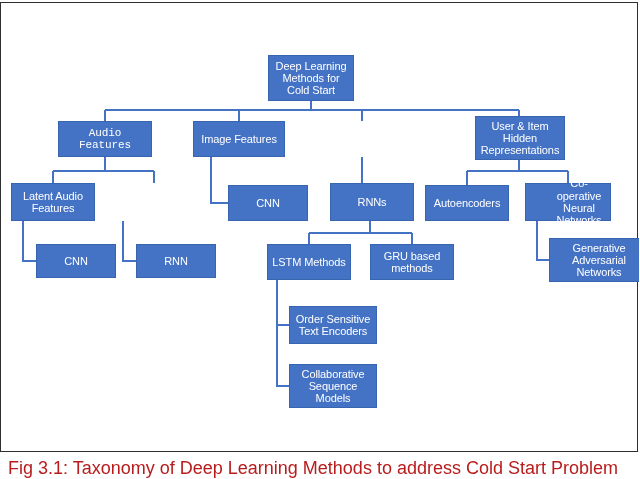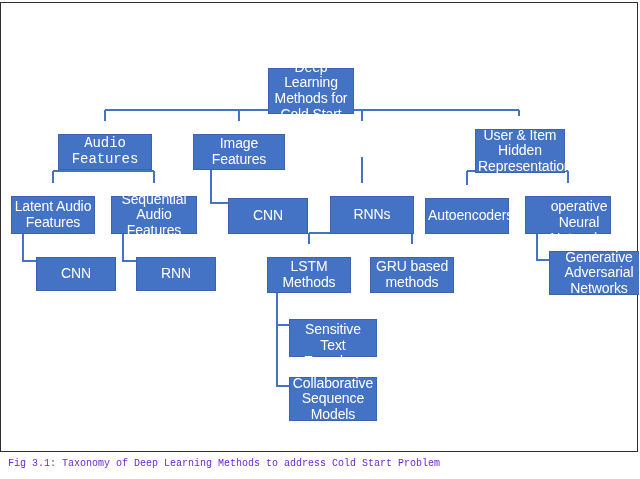--- a/index.html
+++ b/index.html
@@ -50,37 +50,36 @@
     position: absolute;
     box-sizing: border-box;
     background: #4472C4;
     border: 1px solid #3864B0;
     color: #ffffff;
     display: flex;
     align-items: center;
     justify-content: center;
     text-align: center;
     line-height: 1.12;
-    font-size: 14px;
+    font-size: 11px;
     letter-spacing: -0.1px;
     padding: 0 2px;
-    margin-top: 13px;
   }
   .node span {
     display: block;
     width: 100%;
   }
   #caption {
     position: absolute;
     left: 8px;
     top: 458px;
     width: 624px;
-    font-size: 10px;
-    color: #6d28d9;
-    font-family: Liberation Mono, monospace;
+    font-size: 18px;
+    color: #b91c1c;
+    font-family: Liberation Sans, sans-serif;
     white-space: nowrap;
   }
 </style>
 </head>
 <body>
 
 <div id="figure-root">
 
   <div id="diagram-frame">
     <div id="diagram-canvas">
@@ -139,23 +138,20 @@
 
 
       <div class="node" style="left:474px; top:113px; width:90px; height:44px;">
         <span>User &amp; Item Hidden Representations</span>
       </div>
 
       <div class="node" style="left:10px; top:180px; width:84px; height:38px;">
         <span>Latent Audio Features</span>
       </div>
 
-      <div class="node" style="left:110px; top:180px; width:86px; height:38px;">
-        <span>Sequential Audio Features</span>
-      </div>
 
       <div class="node" style="left:227px; top:182px; width:80px; height:36px;">
         <span>CNN</span>
       </div>
 
       <div class="node" style="left:329px; top:180px; width:84px; height:38px;">
         <span>RNNs</span>
       </div>
 
       <div class="node" style="left:424px; top:182px; width:84px; height:36px;">

